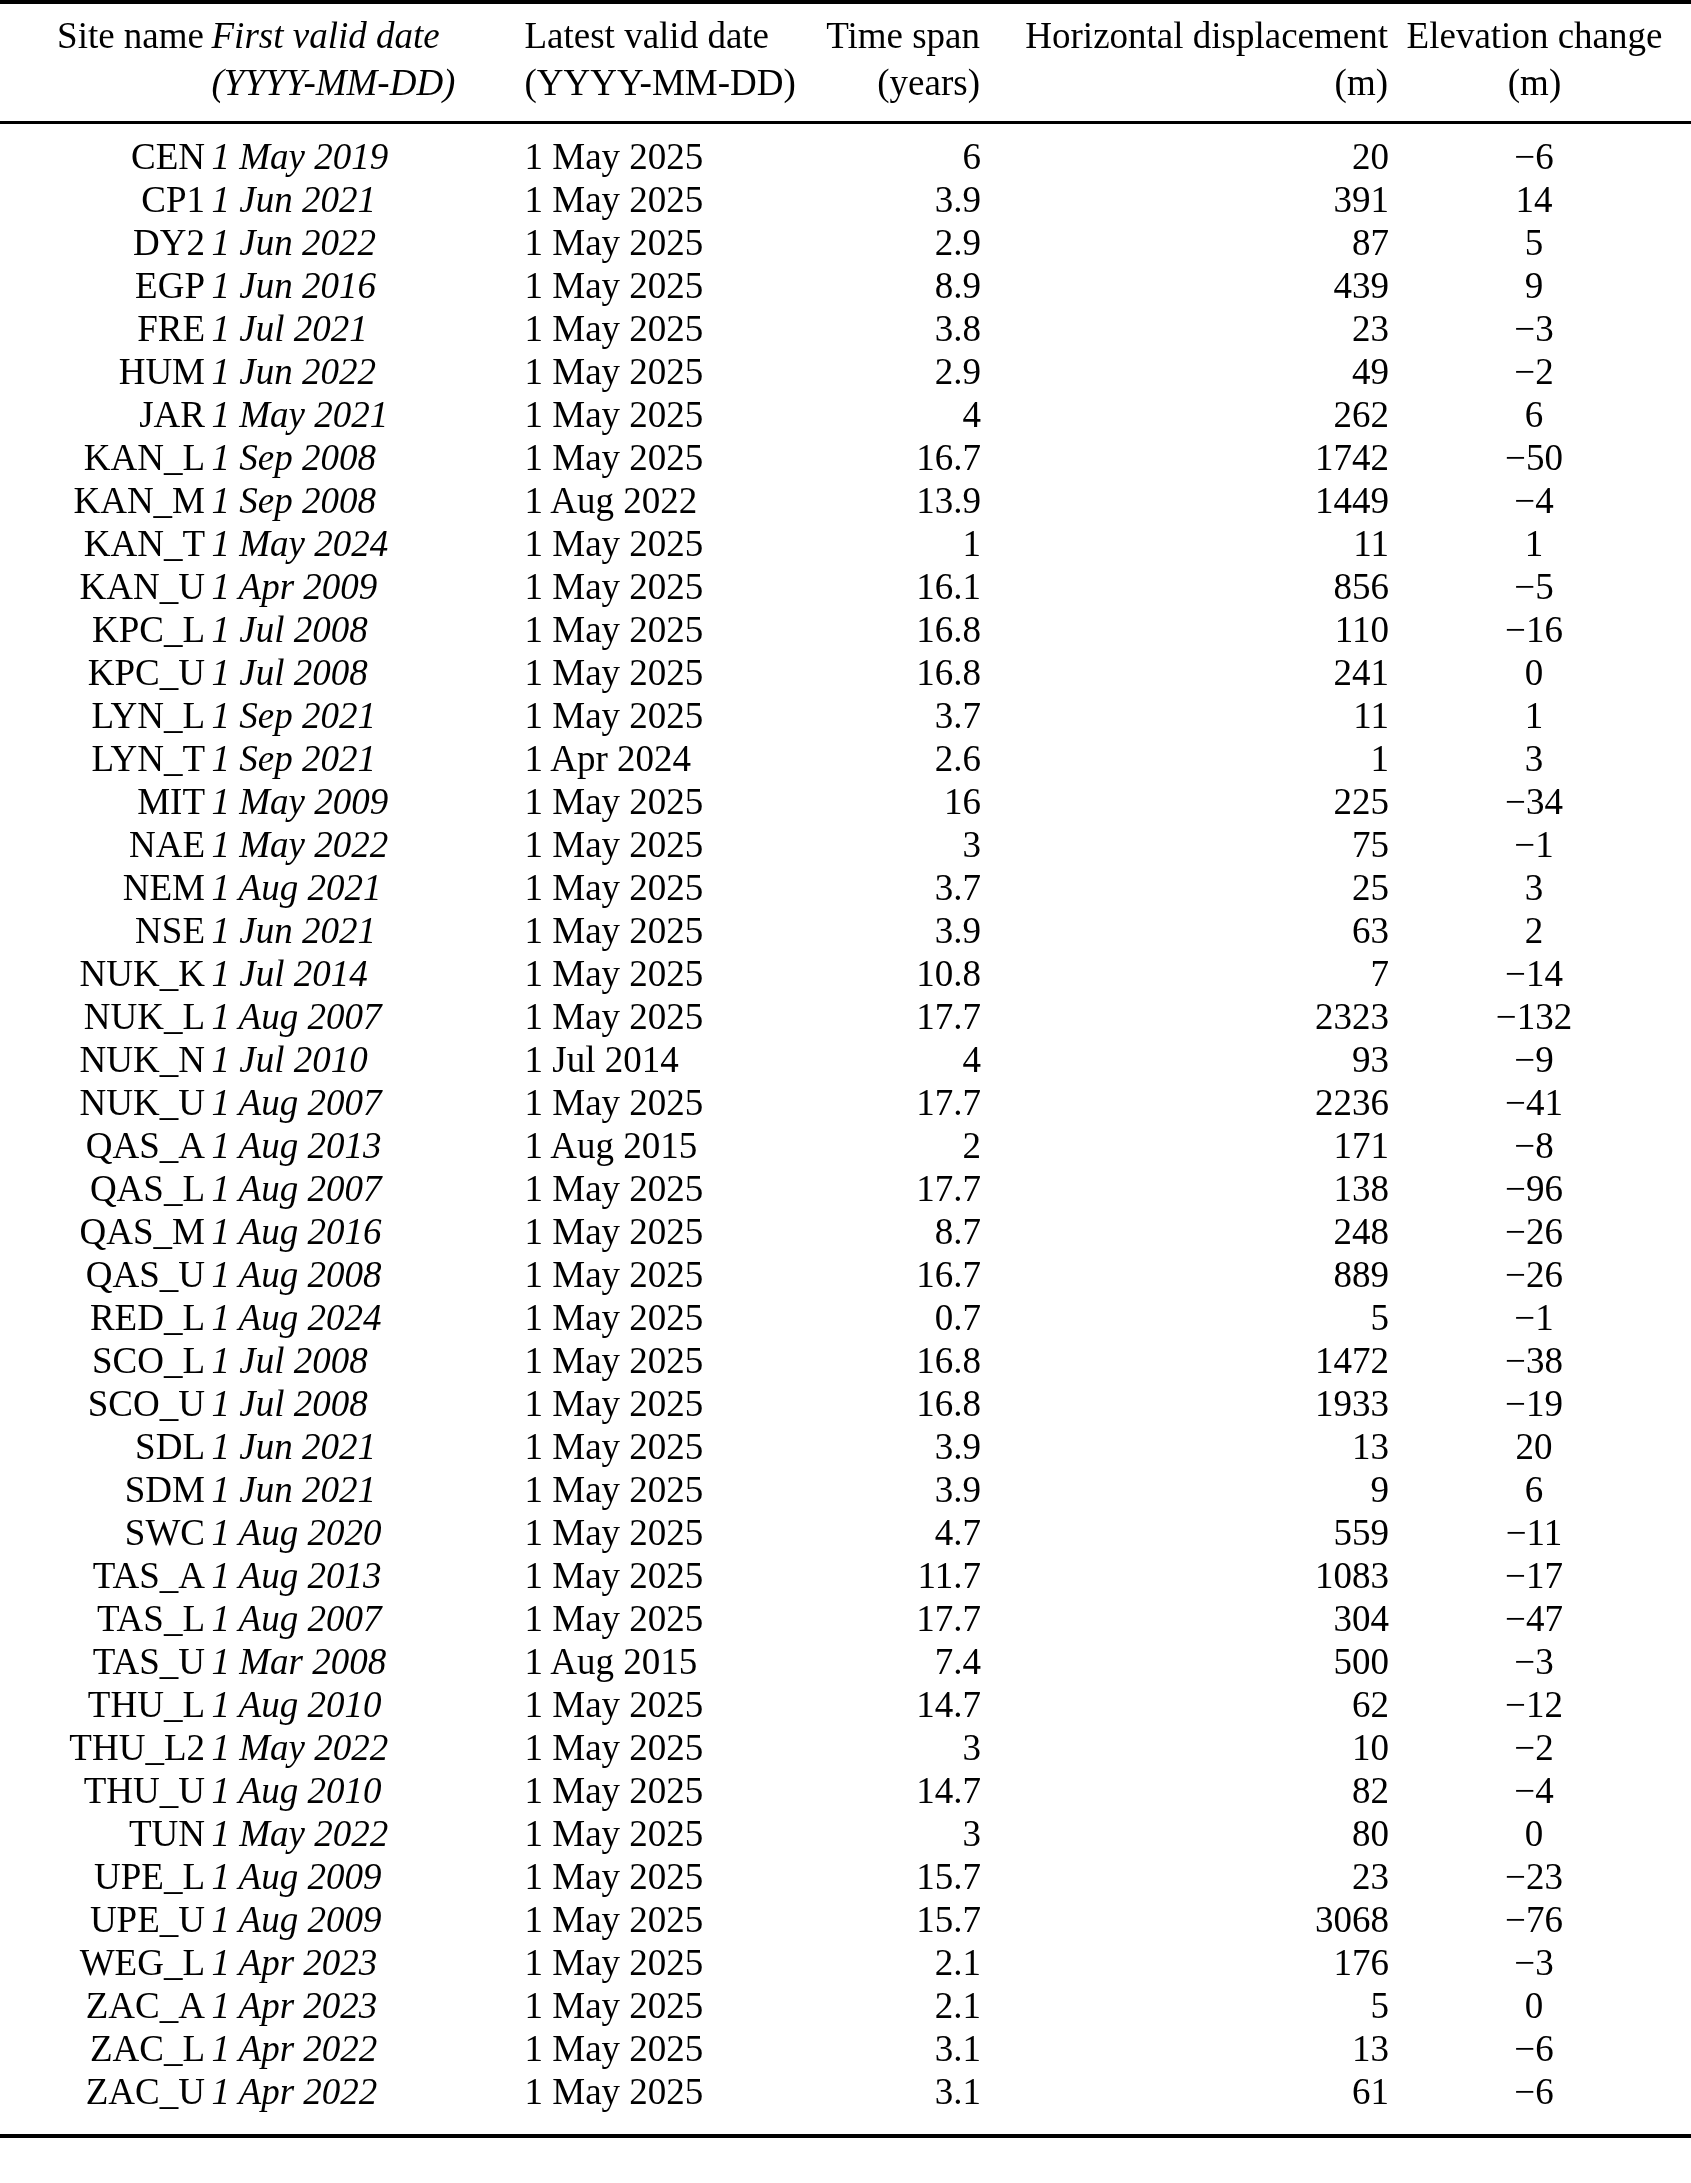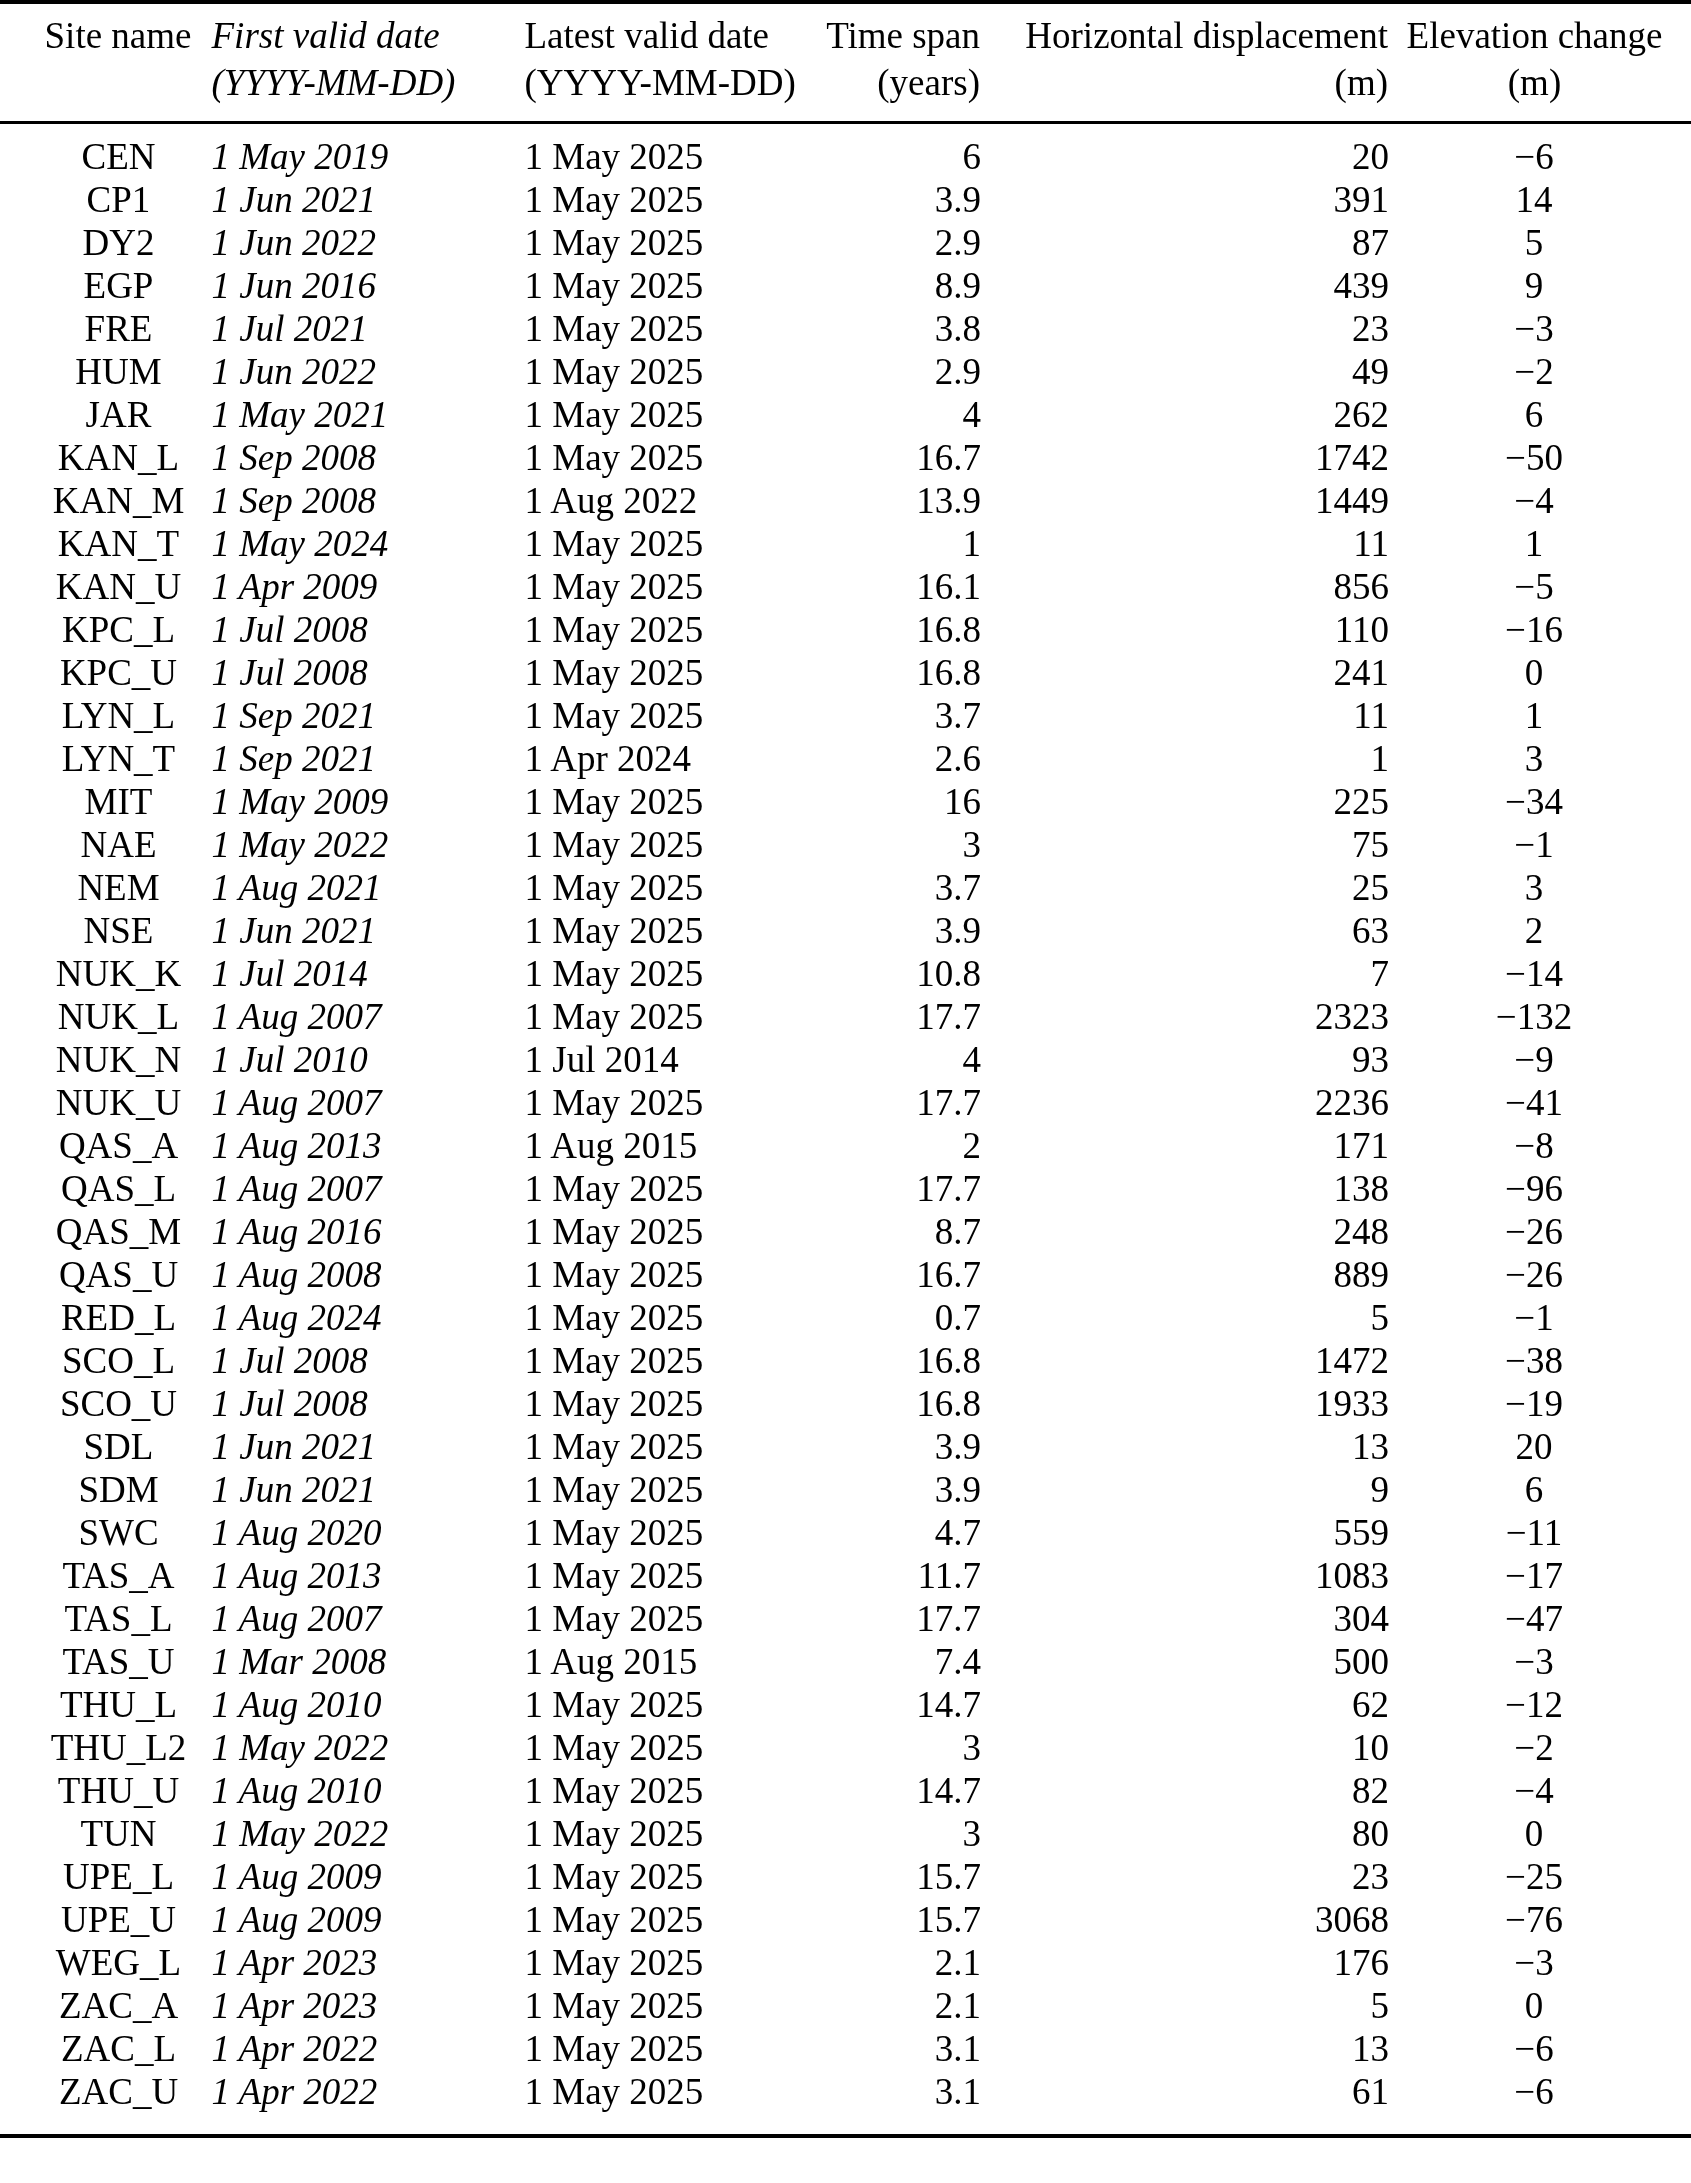--- a/index.html
+++ b/index.html
@@ -38,21 +38,21 @@
     white-space: nowrap;
   }
   td {
     height: 43px;
     line-height: 43px;
     white-space: nowrap;
     overflow: hidden;
     padding: 0;
   }
   
-  th:nth-child(1), td:nth-child(1) { text-align: center;  padding-left: 32px; }
+  th:nth-child(1), td:nth-child(1) { text-align: right;  padding-left: 32px; }
   th:nth-child(2), td:nth-child(2) { text-align: left;  padding-left: 6.5px; font-style: italic; }
   th:nth-child(3), td:nth-child(3) { text-align: left;  padding-left: 6.5px; }
   th:nth-child(4), td:nth-child(4) { text-align: right; }
   th:nth-child(5), td:nth-child(5) { text-align: right; }
   th:nth-child(6), td:nth-child(6) { text-align: center; padding-right: 13px; }
 
   tbody tr:first-child td { padding-top: 11.5px; }
   tbody tr:last-child td  { padding-bottom: 21px; }
 </style>
 </head>
@@ -416,21 +416,21 @@
           <td>3</td>
           <td>80</td>
           <td>0</td>
         </tr>
         <tr>
           <td>UPE_L</td>
           <td>1 Aug 2009</td>
           <td>1 May 2025</td>
           <td>15.7</td>
           <td>23</td>
-          <td>−25</td>
+          <td>−23</td>
         </tr>
         <tr>
           <td>UPE_U</td>
           <td>1 Aug 2009</td>
           <td>1 May 2025</td>
           <td>15.7</td>
           <td>3068</td>
           <td>−76</td>
         </tr>
         <tr>

